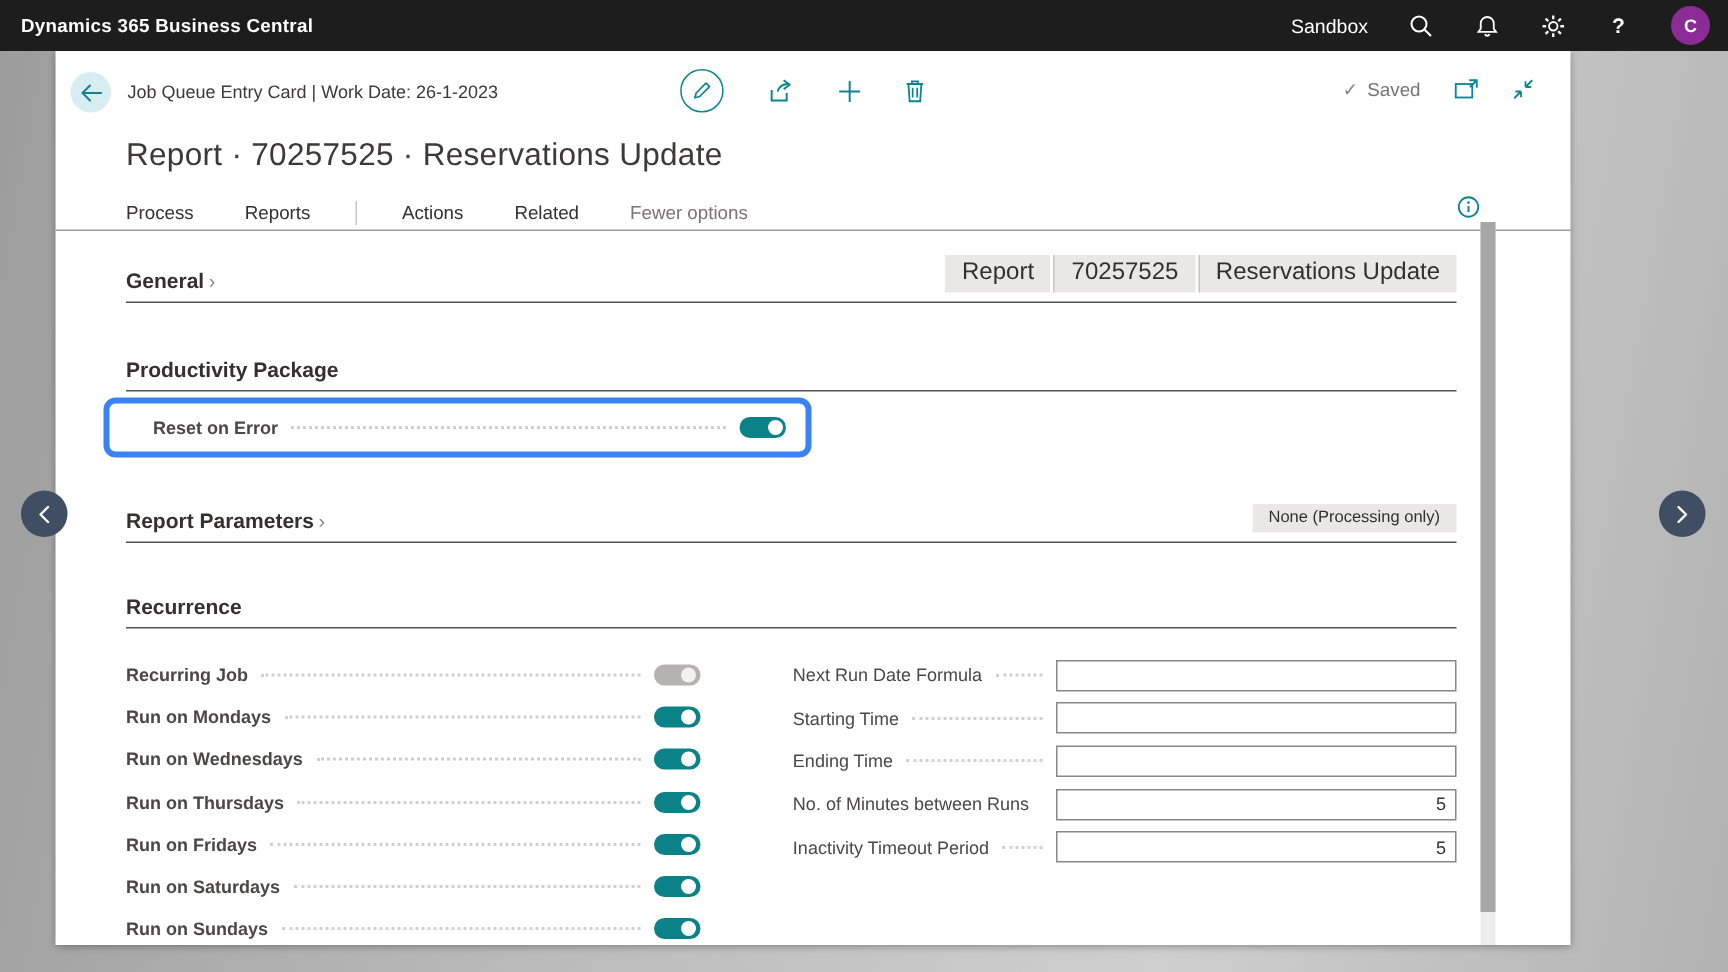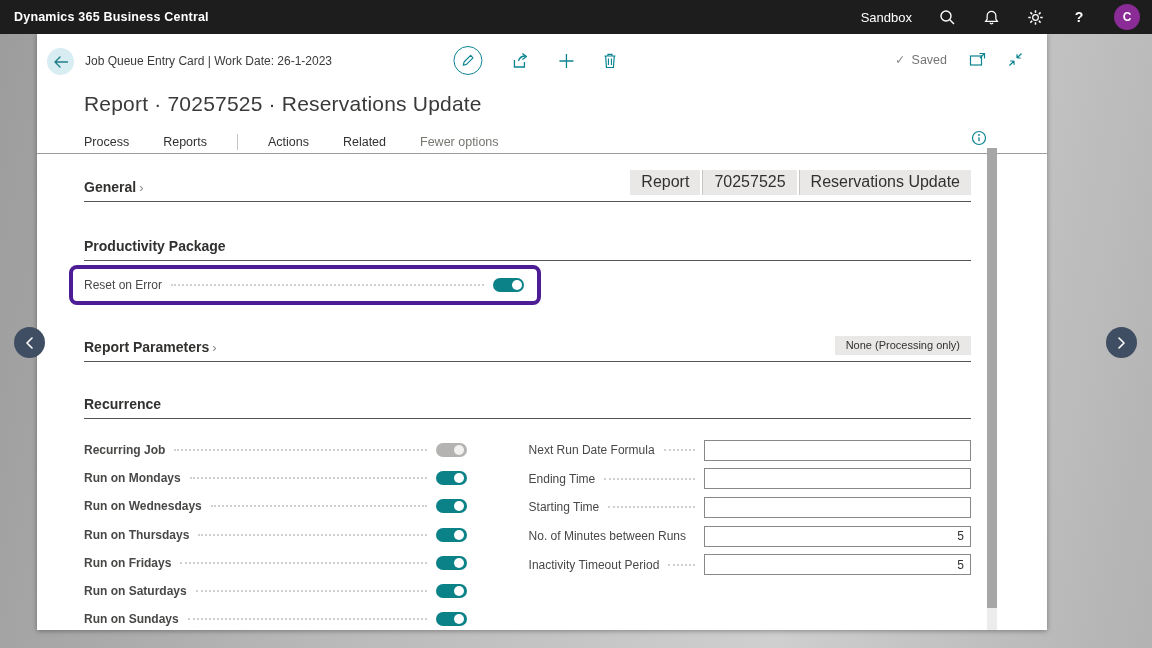--- a/index.html
+++ b/index.html
@@ -64,22 +64,22 @@
   .row-label { font-size:12px; color:#494847; white-space:nowrap; }
   .leader { flex:1; height:0; border-bottom:2px dotted #d2d0ce; margin:0 9px; }
 
   .toggle { width:31px; height:14px; border-radius:8px; position:relative; flex:0 0 auto; cursor:pointer; }
   .toggle .knob { position:absolute; top:2px; right:2.5px; width:10px; height:10px;
     border-radius:50%; background:#fff; }
   .toggle.on { background:#0b8287; }
   .toggle.off { background:#b5b3b1; }
   .toggle.off .knob { background:#f2f1f0; }
 
-  .highlight-box { border:4px solid #4c1d95; border-radius:8px; margin-left:-15px;
-    width:472px; height:40px; margin-top:4px; padding:0 13px 0 11px; display:flex; align-items:center; }
+  .highlight-box { border:4px solid #3b82f6; border-radius:8px; margin-left:-15px;
+    width:472px; height:40px; margin-top:4px; padding:0 13px 0 29px; display:flex; align-items:center;font-weight:bold; }
   .highlight-box .row { flex:1; height:100%; }
 
   .cols { display:flex; margin-top:17px; }
   .col-left { width:437px; display:flex; flex-direction:column; gap:0; }
   .col-left .row { height:28.2px;font-weight:bold; }
   .col-right { width:467px; margin-left:62px; display:flex; flex-direction:column; }
   .col-right .row { height:28.6px; }
   .field-input { width:267px; height:21px; border:1px solid #8a8886; background:#fff;
     font-family:"Liberation Sans", sans-serif; font-size:12px; color:#323130;
     padding:0 6px; flex:0 0 auto; }
@@ -298,26 +298,26 @@
         </div>
       </div>
 
       <div class="col-right">
         <div class="row">
           <div class="row-label">Next Run Date Formula</div>
           <div class="leader"></div>
           <input class="field-input" value="" style="">
         </div>
         <div class="row">
+          <div class="row-label">Starting Time</div>
+          <div class="leader"></div>
+          <input class="field-input" value="" style="">
+        </div>
+        <div class="row">
           <div class="row-label">Ending Time</div>
-          <div class="leader"></div>
-          <input class="field-input" value="" style="">
-        </div>
-        <div class="row">
-          <div class="row-label">Starting Time</div>
           <div class="leader"></div>
           <input class="field-input" value="" style="">
         </div>
         <div class="row">
           <div class="row-label">No. of Minutes between Runs</div>
           <div class="leader"></div>
           <input class="field-input num" value="5" style="">
         </div>
         <div class="row">
           <div class="row-label">Inactivity Timeout Period</div>

